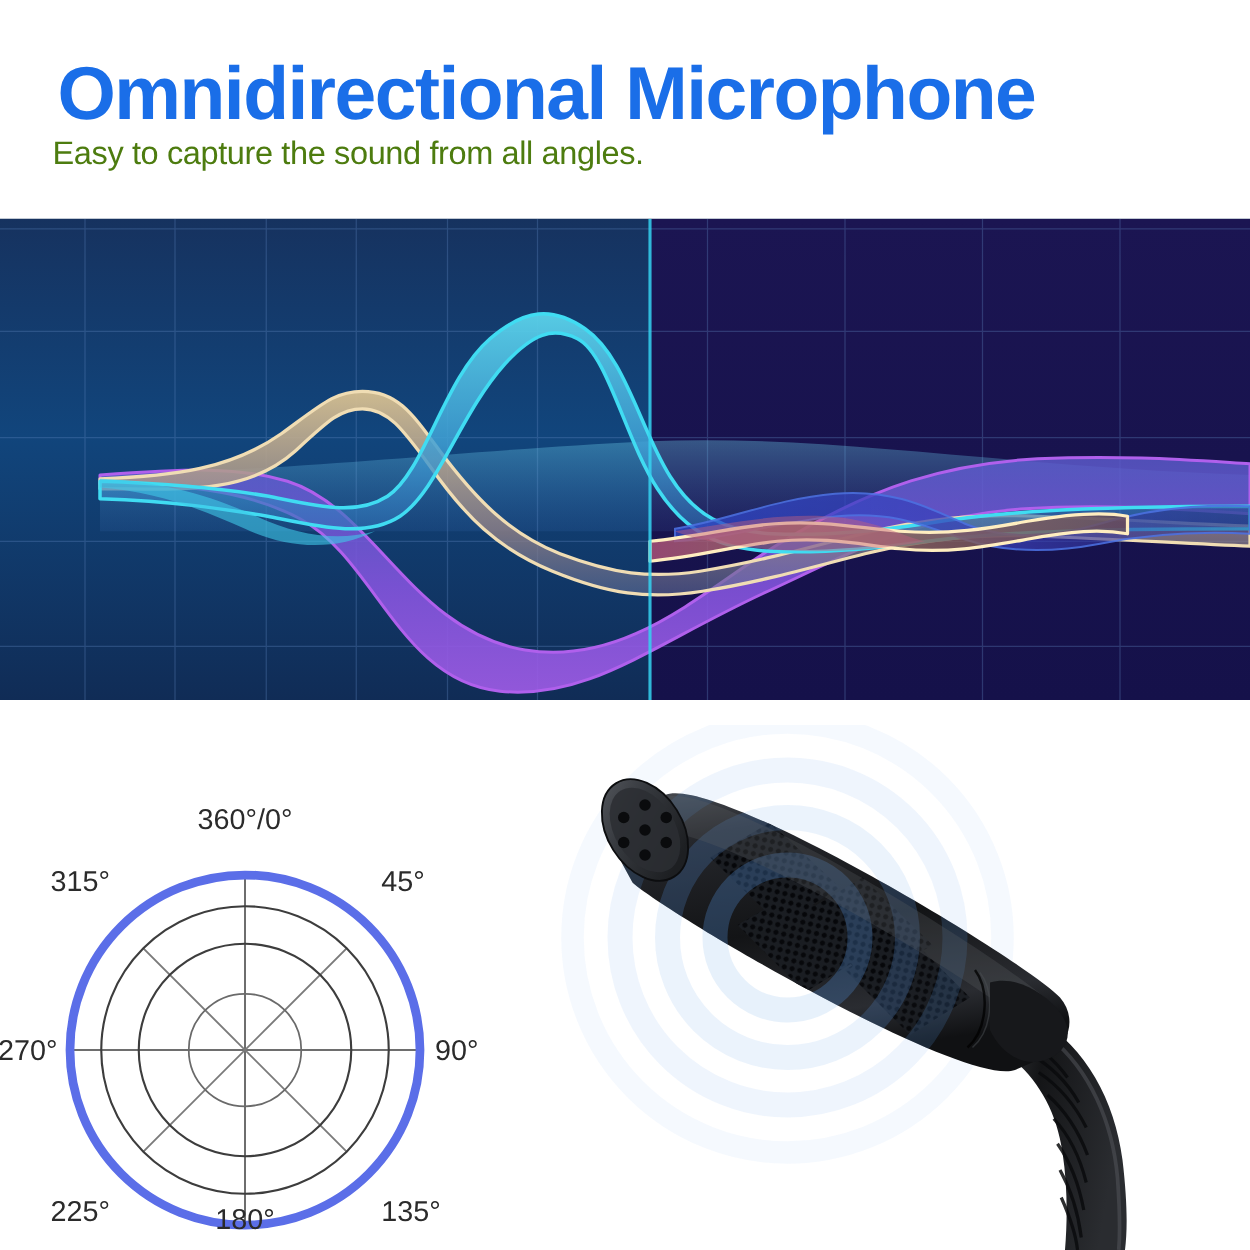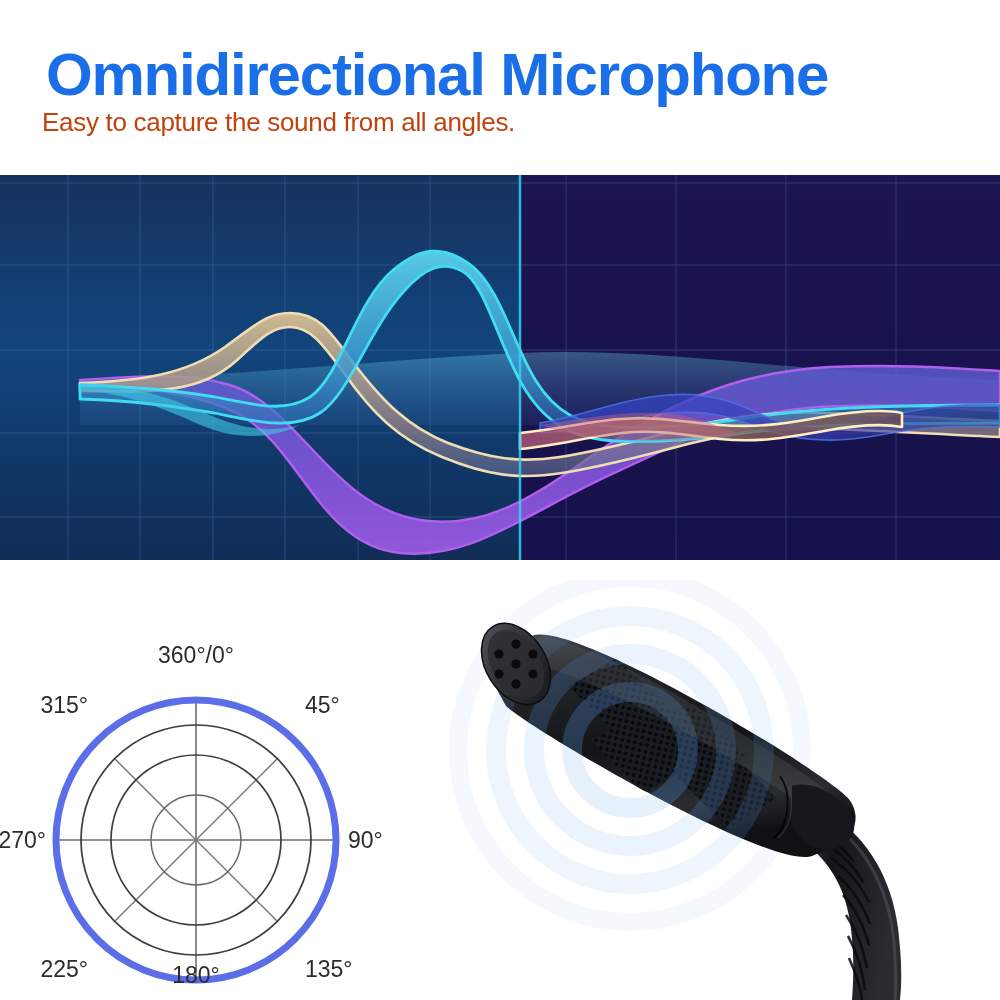--- a/index.html
+++ b/index.html
@@ -19,21 +19,21 @@
     font-size:60px; font-weight:bold;
     letter-spacing:-1.2px;
     color:#1a6ee8;
     white-space:nowrap;
     font-family:"Liberation Sans", sans-serif;
     text-align:right;
   }
   .subtitle {
     position:absolute; left:42px; top:107px;
     font-size:26px; font-weight:normal;
-    color:#c2410c;
+    color:#4d7c0f;
     white-space:nowrap;
     letter-spacing:-0.3px;
   }
 
   
   .banner {
     position:absolute; left:0; top:175px; width:1000px; height:385px;
     overflow:hidden; background:#14305e;
   }
   .banner svg { display:block; }

